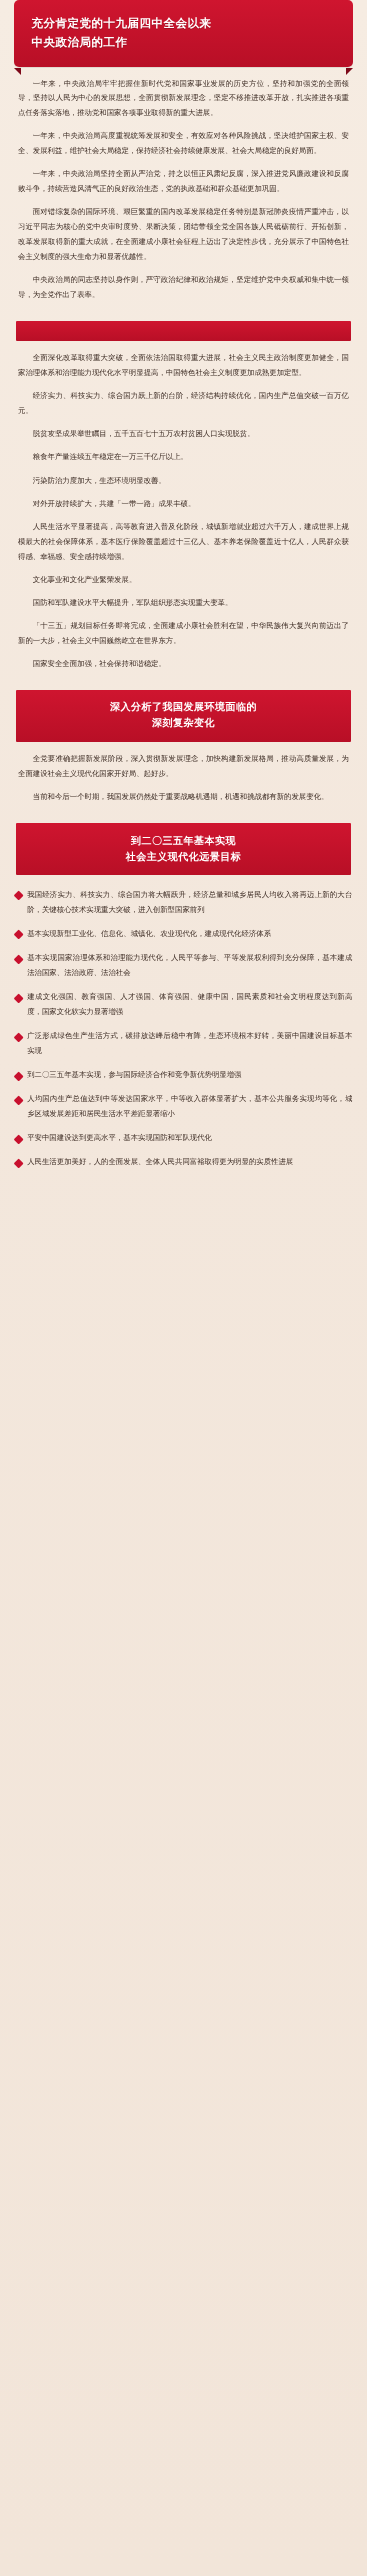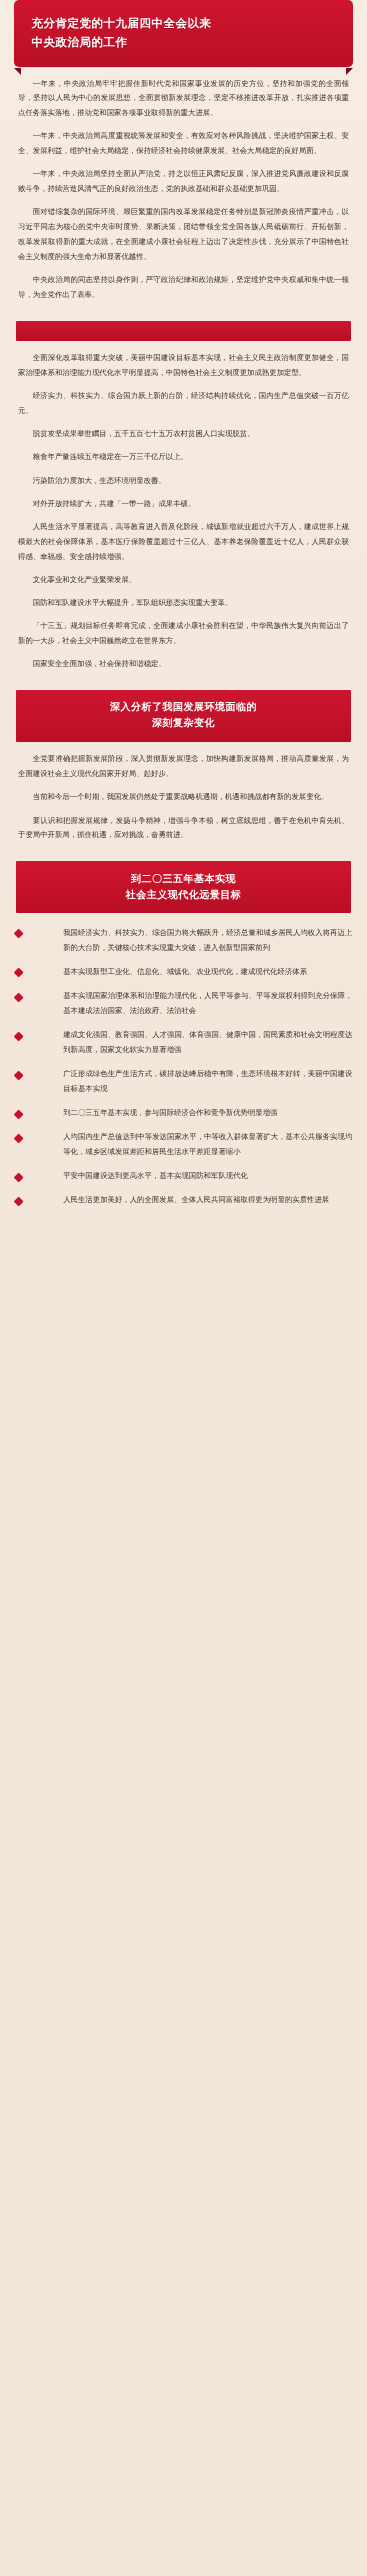--- a/index.html
+++ b/index.html
@@ -112,21 +112,20 @@
     margin: 0 0 8.4px 0;
     text-indent: 2em;
   }
 
   
   .goal-list { padding: 2.1px 14.7px 0 14.7px; }
   .goal-item {
     display: flex;
     align-items: flex-start;
     margin: 0 0 9.4px 0;
-    gap: 36px;
   }
   .goal-bullet {
     flex: 0 0 auto;
     width: 7.3px; height: 7.3px;
     margin: 4.7px 5.2px 0 0;
     background: #c8102e;
     transform: rotate(45deg);
     border-radius: 1px;
   }
   .goal-text {
@@ -157,21 +156,21 @@
   <p class="para">一年来，中央政治局坚持全面从严治党，持之以恒正风肃纪反腐，深入推进党风廉政建设和反腐败斗争，持续营造风清气正的良好政治生态，党的执政基础和群众基础更加巩固。</p>
   <p class="para">面对错综复杂的国际环境、艰巨繁重的国内改革发展稳定任务特别是新冠肺炎疫情严重冲击，以习近平同志为核心的党中央审时度势、果断决策，团结带领全党全国各族人民砥砺前行、开拓创新，改革发展取得新的重大成就，在全面建成小康社会征程上迈出了决定性步伐，充分展示了中国特色社会主义制度的强大生命力和显著优越性。</p>
   <p class="para">中央政治局的同志坚持以身作则，严守政治纪律和政治规矩，坚定维护党中央权威和集中统一领导，为全党作出了表率。</p>
 </div>
 
 <div class="section-head">
   <div class="sh-inner">
   </div>
 </div>
 <div class="content">
-  <p class="para">全面深化改革取得重大突破，美丽中国建设目标基本实现，社会主义民主政治制度更加健全，国家治理体系和治理能力现代化水平明显提高，中国特色社会主义制度更加成熟更加定型。</p>
+  <p class="para">全面深化改革取得重大突破，全面依法治国取得重大进展，社会主义民主政治制度更加健全，国家治理体系和治理能力现代化水平明显提高，中国特色社会主义制度更加成熟更加定型。</p>
   <p class="para">经济实力、科技实力、综合国力跃上新的台阶，经济结构持续优化，国内生产总值突破一百万亿元。</p>
   <p class="para">脱贫攻坚成果举世瞩目，五千五百七十五万农村贫困人口实现脱贫。</p>
   <p class="para">粮食年产量连续五年稳定在一万三千亿斤以上。</p>
   <p class="para">污染防治力度加大，生态环境明显改善。</p>
   <p class="para">对外开放持续扩大，共建「一带一路」成果丰硕。</p>
   <p class="para">人民生活水平显著提高，高等教育进入普及化阶段，城镇新增就业超过六千万人，建成世界上规模最大的社会保障体系，基本医疗保险覆盖超过十三亿人、基本养老保险覆盖近十亿人，人民群众获得感、幸福感、安全感持续增强。</p>
   <p class="para">文化事业和文化产业繁荣发展。</p>
   <p class="para">国防和军队建设水平大幅提升，军队组织形态实现重大变革。</p>
   <p class="para">「十三五」规划目标任务即将完成，全面建成小康社会胜利在望，中华民族伟大复兴向前迈出了新的一大步，社会主义中国巍然屹立在世界东方。</p>
   <p class="para">国家安全全面加强，社会保持和谐稳定。</p>
@@ -179,21 +178,20 @@
 
 <div class="section-head">
   <div class="sh-inner">
     <div>深入分析了我国发展环境面临的</div>
     <div>深刻复杂变化</div>
   </div>
 </div>
 <div class="content">
   <p class="para">全党要准确把握新发展阶段，深入贯彻新发展理念，加快构建新发展格局，推动高质量发展，为全面建设社会主义现代化国家开好局、起好步。</p>
   <p class="para">当前和今后一个时期，我国发展仍然处于重要战略机遇期，机遇和挑战都有新的发展变化。</p>
-  <p class="para">要认识和把握发展规律，发扬斗争精神，增强斗争本领，树立底线思维，善于在危机中育先机、于变局中开新局，抓住机遇，应对挑战，奋勇前进。</p>
 </div>
 
 <div class="section-head">
   <div class="sh-inner">
     <div>到二〇三五年基本实现</div>
     <div>社会主义现代化远景目标</div>
   </div>
 </div>
 <div class="goal-list">
   <div class="goal-item">

